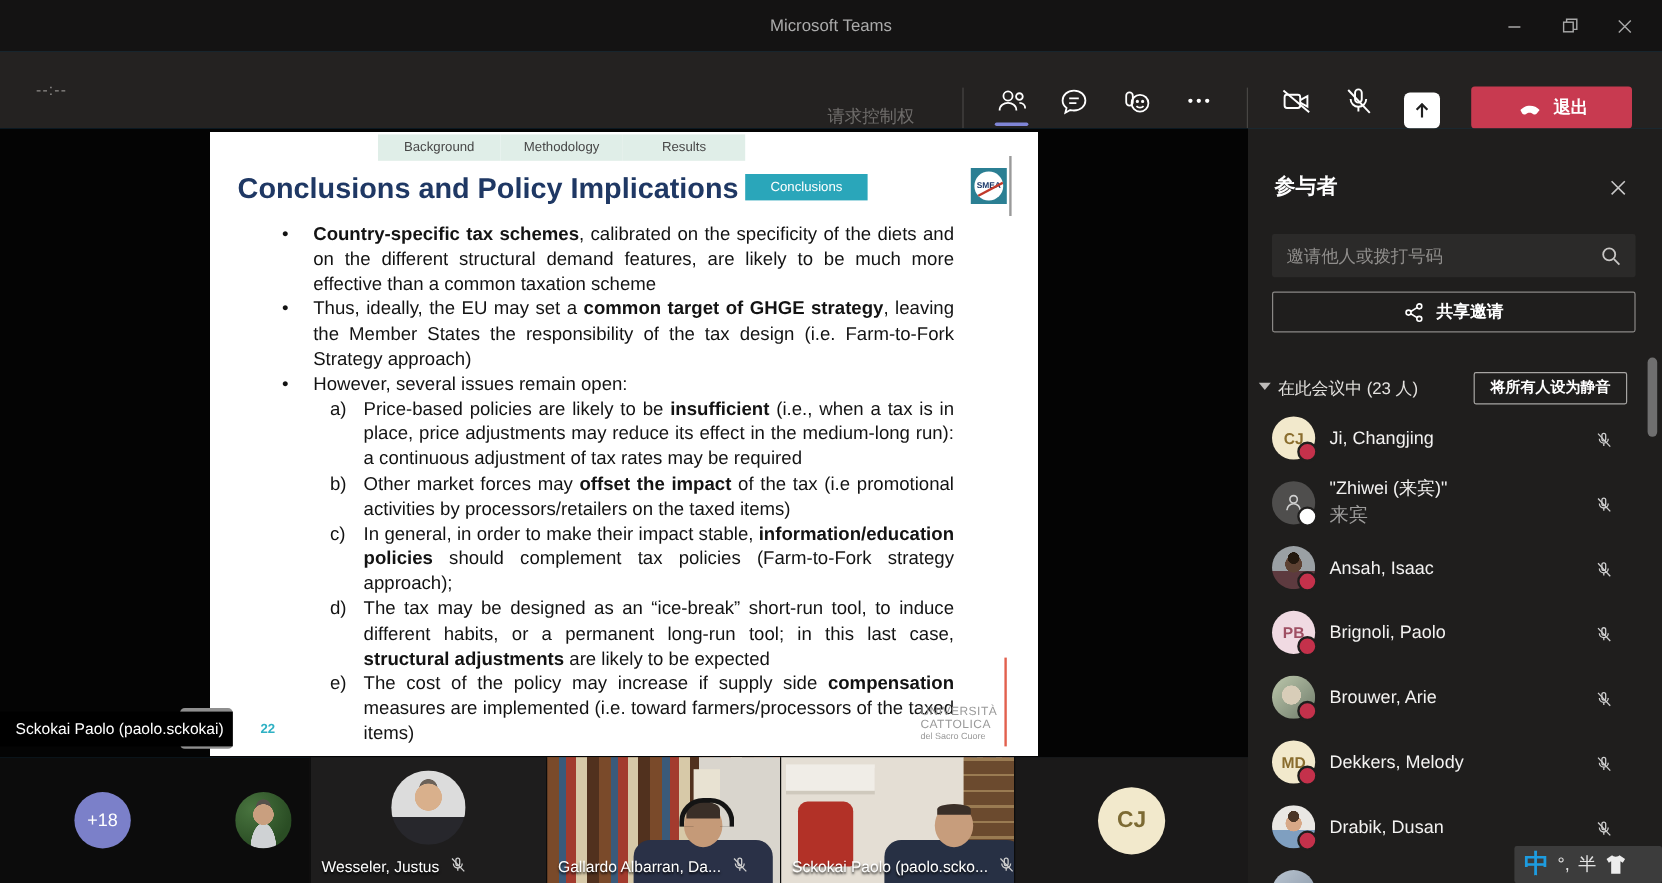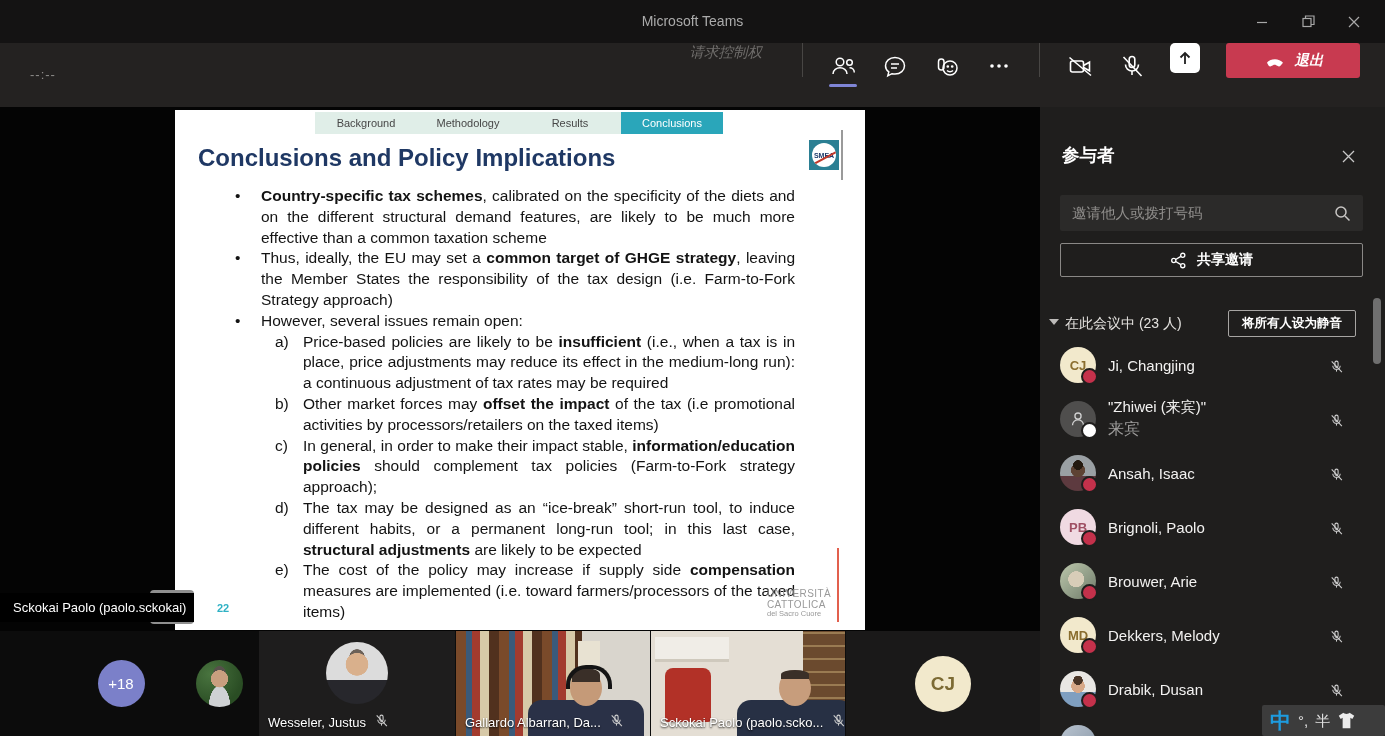--- a/index.html
+++ b/index.html
@@ -9,37 +9,37 @@
   
   .titlebar{position:absolute;left:0;top:0;width:1385px;height:43px;background:#141313;}
   .win-title{position:absolute;left:0;right:0;top:13px;text-align:center;color:#ababab;font-size:14px;}
   .win-controls{position:absolute;right:8px;top:0;height:43px;display:flex;align-items:center;}
   .win-btn{width:46px;height:43px;display:flex;align-items:center;justify-content:center;color:#a8a8a8;}
   .win-btn svg{stroke:#a8a8a8;}
 
   
   .callbar{position:absolute;left:0;top:43px;width:1385px;height:64px;background:#242221;}
   .timer{position:absolute;left:30px;top:24px;color:#8f8d8b;font-size:13px;letter-spacing:1px;}
-  .callbar-right{position:absolute;right:0;top:0;height:64px;display:flex;align-items:flex-start;padding-right:25px;font-style:italic;}
+  .callbar-right{position:absolute;right:0;top:0;height:64px;display:flex;align-items:flex-end;padding-right:25px;}
   .req-ctl{color:#6f6d6b;font-size:14.5px;margin-right:26px;}
   .vdiv{width:1px;height:34px;background:#484644;margin:0 14px;}
   .cbtn{width:32px;height:46px;display:flex;align-items:center;justify-content:center;position:relative;margin:0 10px;}
   .cbtn svg{display:block;}
   .cbtn.active:after{content:"";position:absolute;left:2px;right:2px;bottom:2px;height:3px;border-radius:2px;background:#7f85d6;}
   .share-btn{width:30px;height:30px;background:#fff;border-radius:5px;display:flex;align-items:center;justify-content:center;margin:0 12px;}
   .leave-btn{height:35px;min-width:102px;border-radius:3px;display:flex;align-items:center;justify-content:center;
              gap:8px;color:#fff;font-size:14.5px;font-weight:bold;margin-left:14px;padding:0 16px;}
 
   
   .stage{position:absolute;left:0;top:107px;width:1040px;height:524px;background:#040404;}
   .slide{position:absolute;left:175px;top:110px;width:690px;height:520px;background:#fff;overflow:hidden;}
   .slide-tabs{position:absolute;left:140px;top:2px;height:22px;display:flex;}
   .stab{width:102px;height:22px;display:flex;align-items:center;justify-content:center;
         font-size:11px;color:#474747;background:#e0eee8;}
-  .stab.active{color:#fff;}
+  .stab.active{color:#fff;margin-top:33px;}
   .slide-title{position:absolute;left:23px;top:34px;font-size:24px;font-weight:bold;color:#1f3864;}
   .slide-body{position:absolute;left:0;top:76px;right:70px;}
   .bl{display:flex;font-size:15.5px;line-height:20.8px;color:#131313;}
   .bl .mk{flex:none;}
   .bl .bt{flex:1;text-align:justify;}
   .bl .bt b{font-weight:bold;}
   .bl.l1{padding-left:60px;} .bl.l1 .mk{width:26px;}
   .bl.l2{padding-left:100px;} .bl.l2 .mk{width:28px;}
   .smea{position:absolute;right:26px;top:30px;width:30px;height:30px;background:#2b7f93;
         display:flex;align-items:center;justify-content:center;}
@@ -54,21 +54,21 @@
   
   .presenter{position:absolute;left:0;top:593px;height:29px;z-index:5;}
   .presenter .chip{position:absolute;left:150px;top:-3px;width:44px;height:34px;background:#8f8f8f;border-radius:4px;}
   .presenter .plabel{position:absolute;left:0;top:0;height:29px;background:#000;color:#fff;
         font-size:13px;line-height:29px;padding:0 8px 0 13px;white-space:nowrap;}
   .presenter .pnum{position:absolute;left:184px;top:9px;font-size:11px;font-weight:bold;color:#2fb1c4;z-index:6;padding-left:33px;}
 
   
   .strip{position:absolute;left:0;top:631px;width:1040px;height:105px;background:#0c0c0c;display:flex;}
   .t-spacer{width:62px;height:105px;}
-  .t-overflow{width:118px;height:105px;display:flex;align-items:center;justify-content:center;}
+  .t-overflow{width:118px;height:105px;display:flex;align-items:center;justify-content:flex-start;}
   .ov-circle{width:47px;height:47px;border-radius:50%;background:#7b80c9;color:#fff;font-size:15px;
              display:flex;align-items:center;justify-content:center;}
   .t-avatar{width:78px;height:105px;display:flex;align-items:center;justify-content:center;}
   .tile{position:relative;width:197px;height:105px;background:#1e1d1d;overflow:hidden;border-left:1px solid #0c0c0c;box-sizing:border-box;}
   .tile.video{width:195px;}
   .tile.cj{width:195px;background:#1a1919;display:flex;align-items:center;justify-content:center;}
   .tile-label{position:absolute;left:9px;bottom:6px;display:flex;align-items:flex-end;gap:7px;z-index:4;
               color:#fff;font-size:13px;text-shadow:0 1px 2px rgba(0,0,0,.9);white-space:nowrap;}
   .big-av{width:62px;height:62px;border-radius:50%;margin:11px auto 0;}
   .cj-av{width:56px;height:56px;border-radius:50%;background:#f2e9cc;color:#7c6a33;font-size:19px;font-weight:bold;

